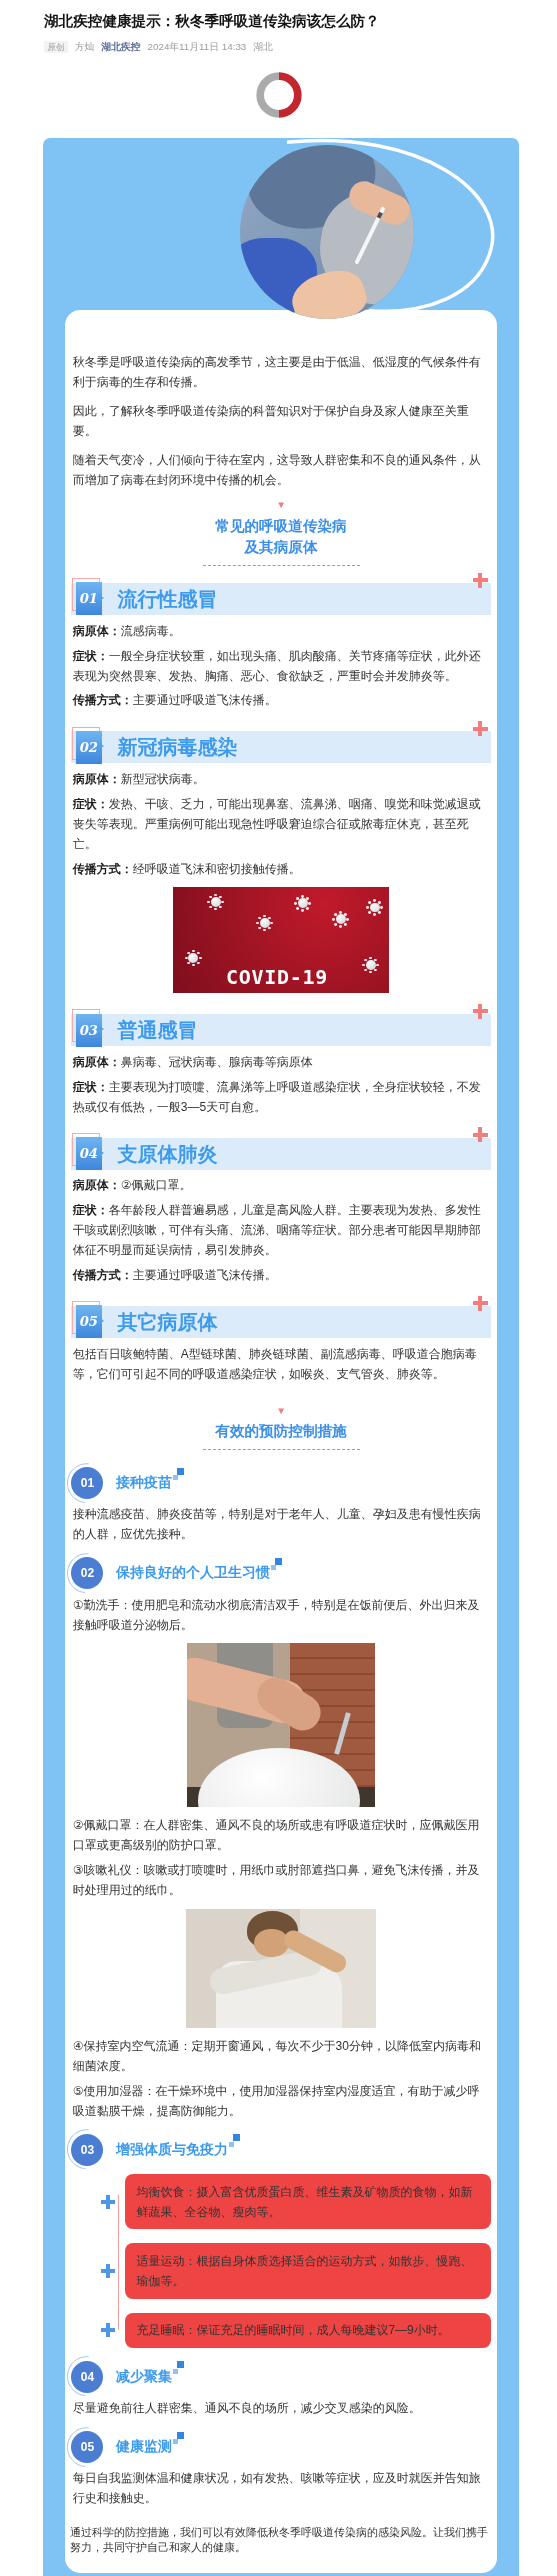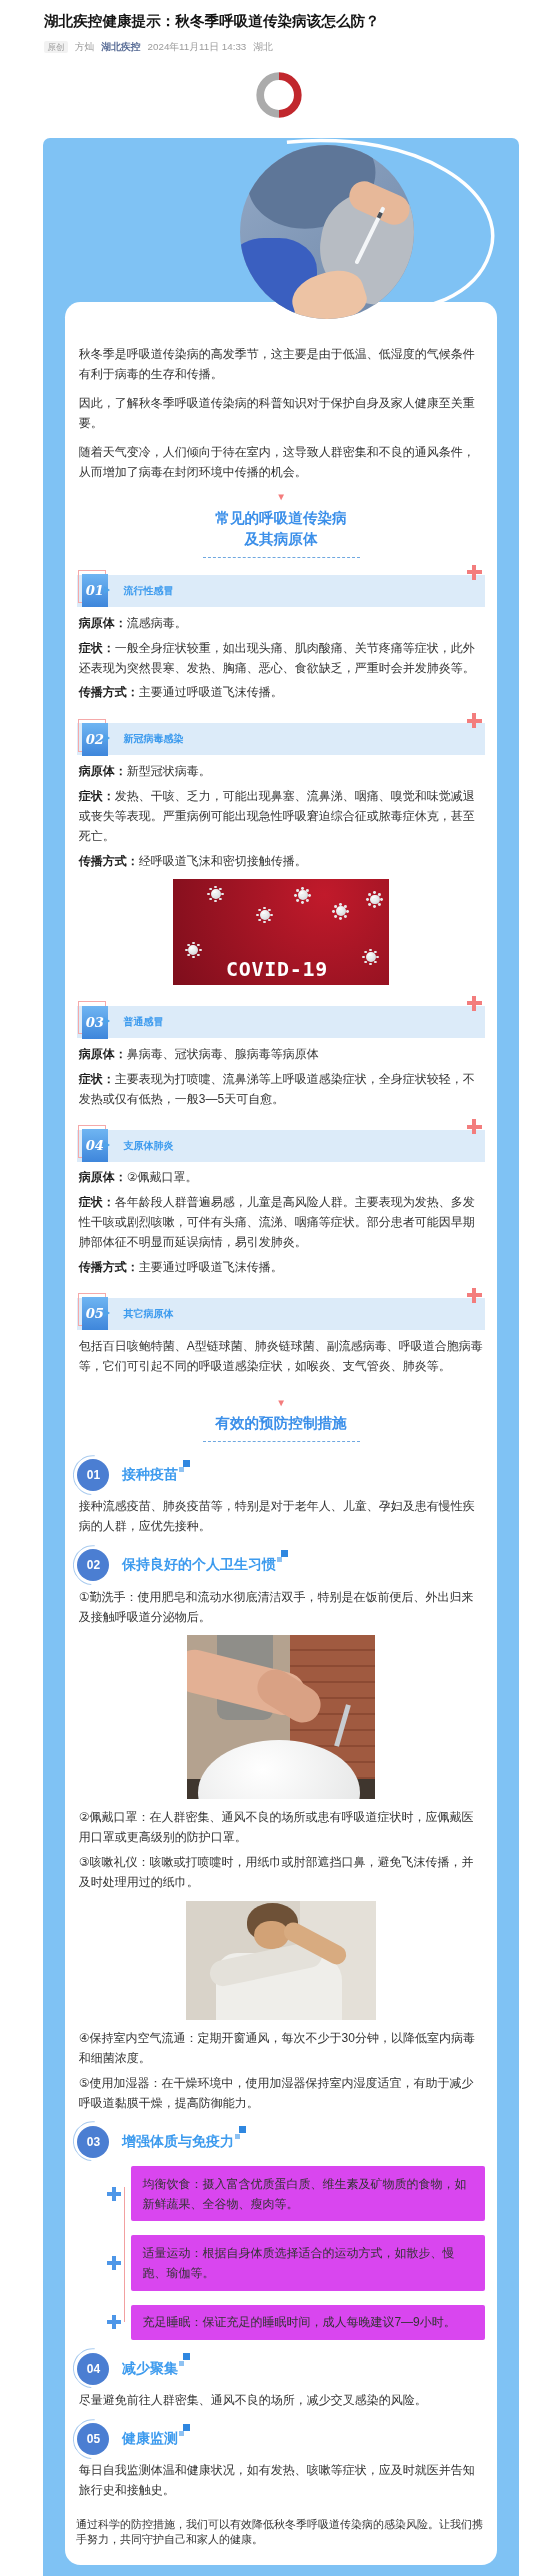--- a/index.html
+++ b/index.html
@@ -23,38 +23,38 @@
                   background:linear-gradient(140deg,#93a9c6,#6f87a8); }
   .ph-pillow { position:absolute; left:4%; top:-10%; width:74%; height:58%; background:#5e7698; border-radius:50%; transform:rotate(-12deg); }
   .ph-blanket { position:absolute; right:-10%; top:28%; width:64%; height:64%; background:#b7bcc3; border-radius:45% 50% 40% 50%; transform:rotate(10deg); }
   .ph-sleeve { position:absolute; left:-8%; bottom:2%; width:52%; height:44%; background:#3a5fc0; border-radius:42%; }
   .ph-hand1 { position:absolute; right:2%; top:25%; width:36%; height:17%; background:#e7b899; border-radius:28px; transform:rotate(24deg); }
   .ph-hand2 { position:absolute; left:30%; bottom:-2%; width:42%; height:28%; background:#edc3a4; border-radius:45% 45% 30% 30%; transform:rotate(-18deg); }
   .ph-therm { position:absolute; right:24%; top:34%; width:4.2px; height:36%; background:#f4f6f8; border-radius:2.1px; transform:rotate(26deg); }
   .ph-therm::before { content:''; position:absolute; left:0; top:6.3px; width:4.2px; height:5.6px; background:#4a4f57; }
 
   
-  .inner { position:relative; z-index:2; width:432px; margin:8px auto; background:#ffffff; border-radius:15.3px; padding:42px 11px 18px; }
+  .inner { position:relative; z-index:2; width:432px; margin:16px auto; background:#ffffff; border-radius:15.3px; padding:42px 5px 18px; }
 
   .intro p { font-size:12px; line-height:20px; margin:0 2.8px 9px; }
 
   .tri { text-align:center; color:#f47c7c; font-size:9.8px; line-height:11px; margin:9.8px 0 5.6px; }
 
   .sec-title { text-align:center; color:#3b8fe9; font-weight:bold; font-size:14.6px; line-height:21.6px; }
   .dashes { width:157px; margin:6.3px auto 16.7px; border-top:1.4px dashed #6fa8e0; height:0; }
 
   
   .dblock { margin:0 1.4px 21px; }
   .dbanner { position:relative; background:#dcebf9; height:32px; margin-bottom:5.6px; }
   .dbadge-outline { position:absolute; left:0.7px; top:-4.9px; width:28px; height:33px; border:0.7px solid #f5a9a9; background:transparent; }
   .dbadge { position:absolute; left:4.2px; top:-0.7px; width:26.5px; height:33px; background:linear-gradient(180deg,#6fb5f2,#3e86db);
             color:#fff; font-style:italic; font-family:"DejaVu Serif","Liberation Serif",serif; font-size:13.2px; font-weight:bold;
             display:flex; align-items:center; justify-content:center; }
   .dbadge::after { content:''; position:absolute; right:-6.3px; top:50%; margin-top:-4.9px; border:4.9px solid transparent; border-left:6.3px solid #4fa3ea; }
-  .dtitle { position:absolute; left:46px; top:0; line-height:32px; color:#3d9bee; font-size:10px; font-weight:bold;text-align:center; }
+  .dtitle { position:absolute; left:46px; top:0; line-height:32px; color:#3d9bee; font-size:20px; font-weight:bold;text-align:center; }
   .plus-red { position:absolute; right:2.8px; top:-10.5px; width:15.3px; height:15.3px; }
   .plus-red::before { content:''; position:absolute; left:5.6px; top:0; width:4.2px; height:15.3px; background:#f37d7d; }
   .plus-red::after  { content:''; position:absolute; left:0; top:5.6px; width:15.3px; height:4.2px; background:#f37d7d; }
   .dblock p { font-size:12px; line-height:20px; margin:4.9px 1.4px; }
   .dblock b { color:#1f1f1f; }
 
   
   .photo { display:block; position:relative; overflow:hidden; margin:8.4px auto; }
   .covid { width:216px; height:106px; background:radial-gradient(circle at 70% 15%,#c11a2b,#7e0e1c); }
   .covid-text { position:absolute; left:0; right:8px; bottom:4.2px; text-align:center; color:#fff;
@@ -90,21 +90,21 @@
              display:flex; align-items:center; justify-content:center; flex:none; }
   .mcircle::before { content:''; position:absolute; inset:-4.2px; border-radius:50%; border:1.4px solid #a9cbef;
                      border-right-color:transparent; border-bottom-color:transparent; transform:rotate(-40deg); }
   .mtitle { position:relative; color:#3d9bee; font-size:14px; font-weight:bold; }
   .mtitle::before { content:''; position:absolute; right:-12px; top:-6.3px; width:7px; height:7px; background:#2f87e0; }
   .mtitle::after  { content:''; position:absolute; right:-6.3px; top:1.4px; width:4.9px; height:4.9px; background:#8fc2f2; }
   .measure p { font-size:12px; line-height:20px; margin:4.9px 1.4px; }
 
   .boxes { position:relative; margin:8.4px 0 2.8px; padding-left:54px; }
   .redline { position:absolute; left:47px; top:21px; bottom:18px; width:0.7px; background:#f2a0a0; }
-  .mbox { position:relative; background:#d946ef; padding:7.7px 11px; font-size:12px; line-height:20px; margin-bottom:14px; border-radius:2px; }
+  .mbox { position:relative; background:#ef4444; padding:7.7px 11px; font-size:12px; line-height:20px; margin-bottom:14px; border-radius:8px; }
   .mbox:last-child { margin-bottom:0; }
   .plus-blue { position:absolute; left:-24px; top:50%; margin-top:-7px; width:14px; height:14px; }
   .plus-blue::before { content:''; position:absolute; left:4.9px; top:0; width:4.2px; height:14px; background:#4d96e8; }
   .plus-blue::after  { content:''; position:absolute; left:0; top:4.9px; width:14px; height:4.2px; background:#4d96e8; }
 
   .closing { margin-top:16.7px; }
 </style>
 </head>
 <body>
 

